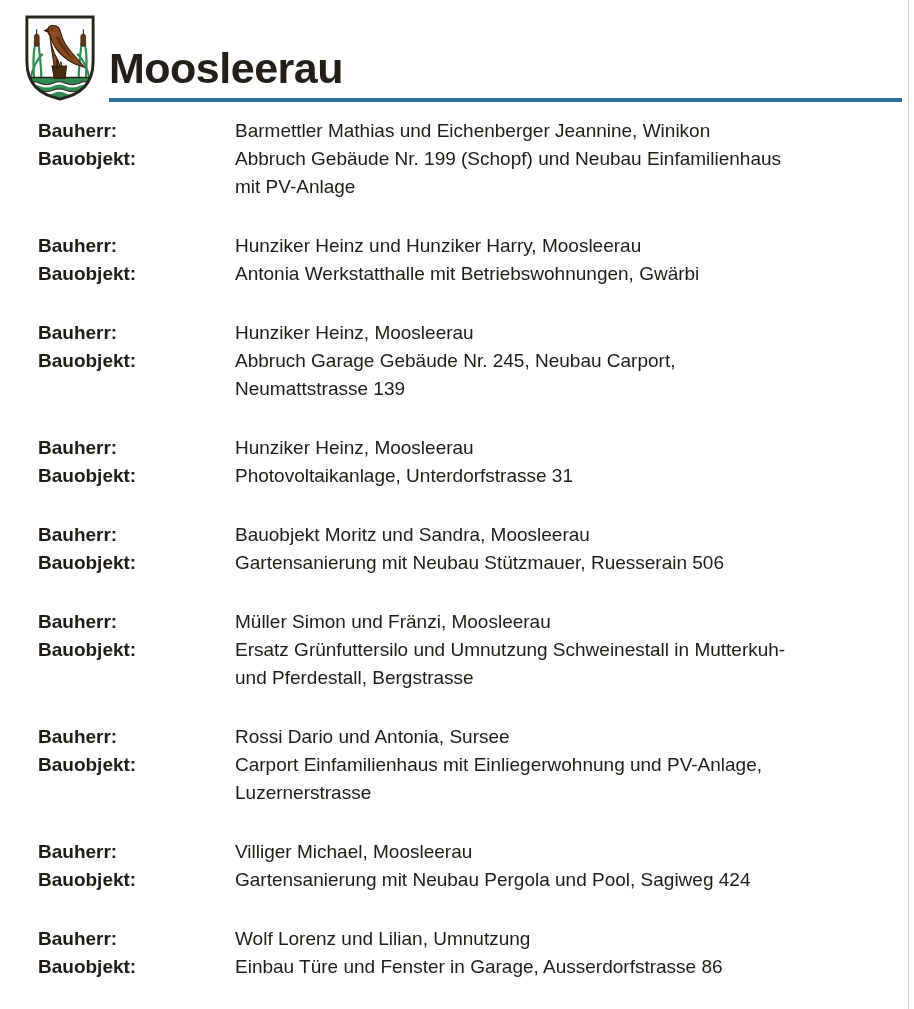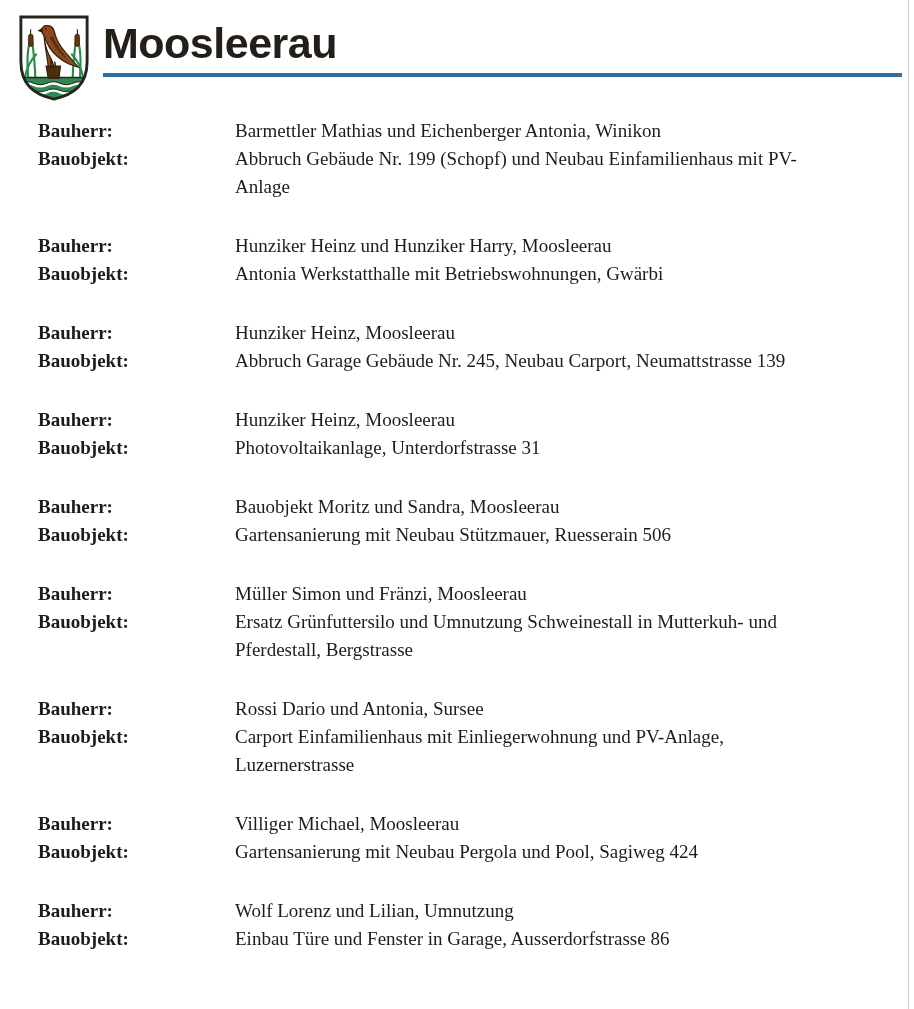--- a/index.html
+++ b/index.html
@@ -9,36 +9,36 @@
     position:relative;
     font-family:"Liberation Sans", sans-serif;
     color:#1f1b16;
     overflow:hidden;
   }
   .page-right-border {
     position:absolute; top:0; left:908px; width:1px; height:1009px;
     background:#cbcbcb;
   }
   header {
-    display:flex; align-items:flex-start;
-    padding:14px 12px 0 18px;
+    display:flex; align-items:flex-end;
+    padding:14px 12px 0 24px;
   }
   .crest { width:72px; height:88px; flex:0 0 auto; }
   .header-right { flex:1 1 auto; margin-left:13px; padding-top:6px; min-width:0; }
   h1.page-title {
     margin:0;
     font-size:43px; font-weight:700; line-height:1.1;
     letter-spacing:-0.5px;
     color:#231e18;
   }
   .accent-line {
     height:4px; margin-top:6px; width:100%;
     background:var(--accent, #2d6f9e);
   }
-  main { padding:15px 26px 0 38px;font-family:Liberation Serif, serif; }
+  main { padding:15px 26px 0 38px; }
   .entry {
     display:grid;
     grid-template-columns:197px 1fr;
     margin-bottom:31px;
     font-size:19px; line-height:28px;
   }
   .entry .label { font-weight:700; color:#1f1b16; }
   .entry .value { max-width:565px; color:#1f1b16; }
 </style>
 </head>
@@ -93,21 +93,21 @@
 
   <div class="header-right">
     <h1 class="page-title">Moosleerau</h1>
     <div class="accent-line"></div>
   </div>
 </header>
 
 <main>
   <div class="entry">
     <div class="label">Bauherr:</div>
-    <div class="value">Barmettler Mathias und Eichenberger Antonia, Winikon</div>
+    <div class="value">Barmettler Mathias und Eichenberger Jeannine, Winikon</div>
     <div class="label">Bauobjekt:</div>
     <div class="value">Abbruch Gebäude Nr. 199 (Schopf) und Neubau Einfamilienhaus mit PV-Anlage</div>
   </div>
 
   <div class="entry">
     <div class="label">Bauherr:</div>
     <div class="value">Hunziker Heinz und Hunziker Harry, Moosleerau</div>
     <div class="label">Bauobjekt:</div>
     <div class="value">Antonia Werkstatthalle mit Betriebswohnungen, Gwärbi</div>
   </div>

